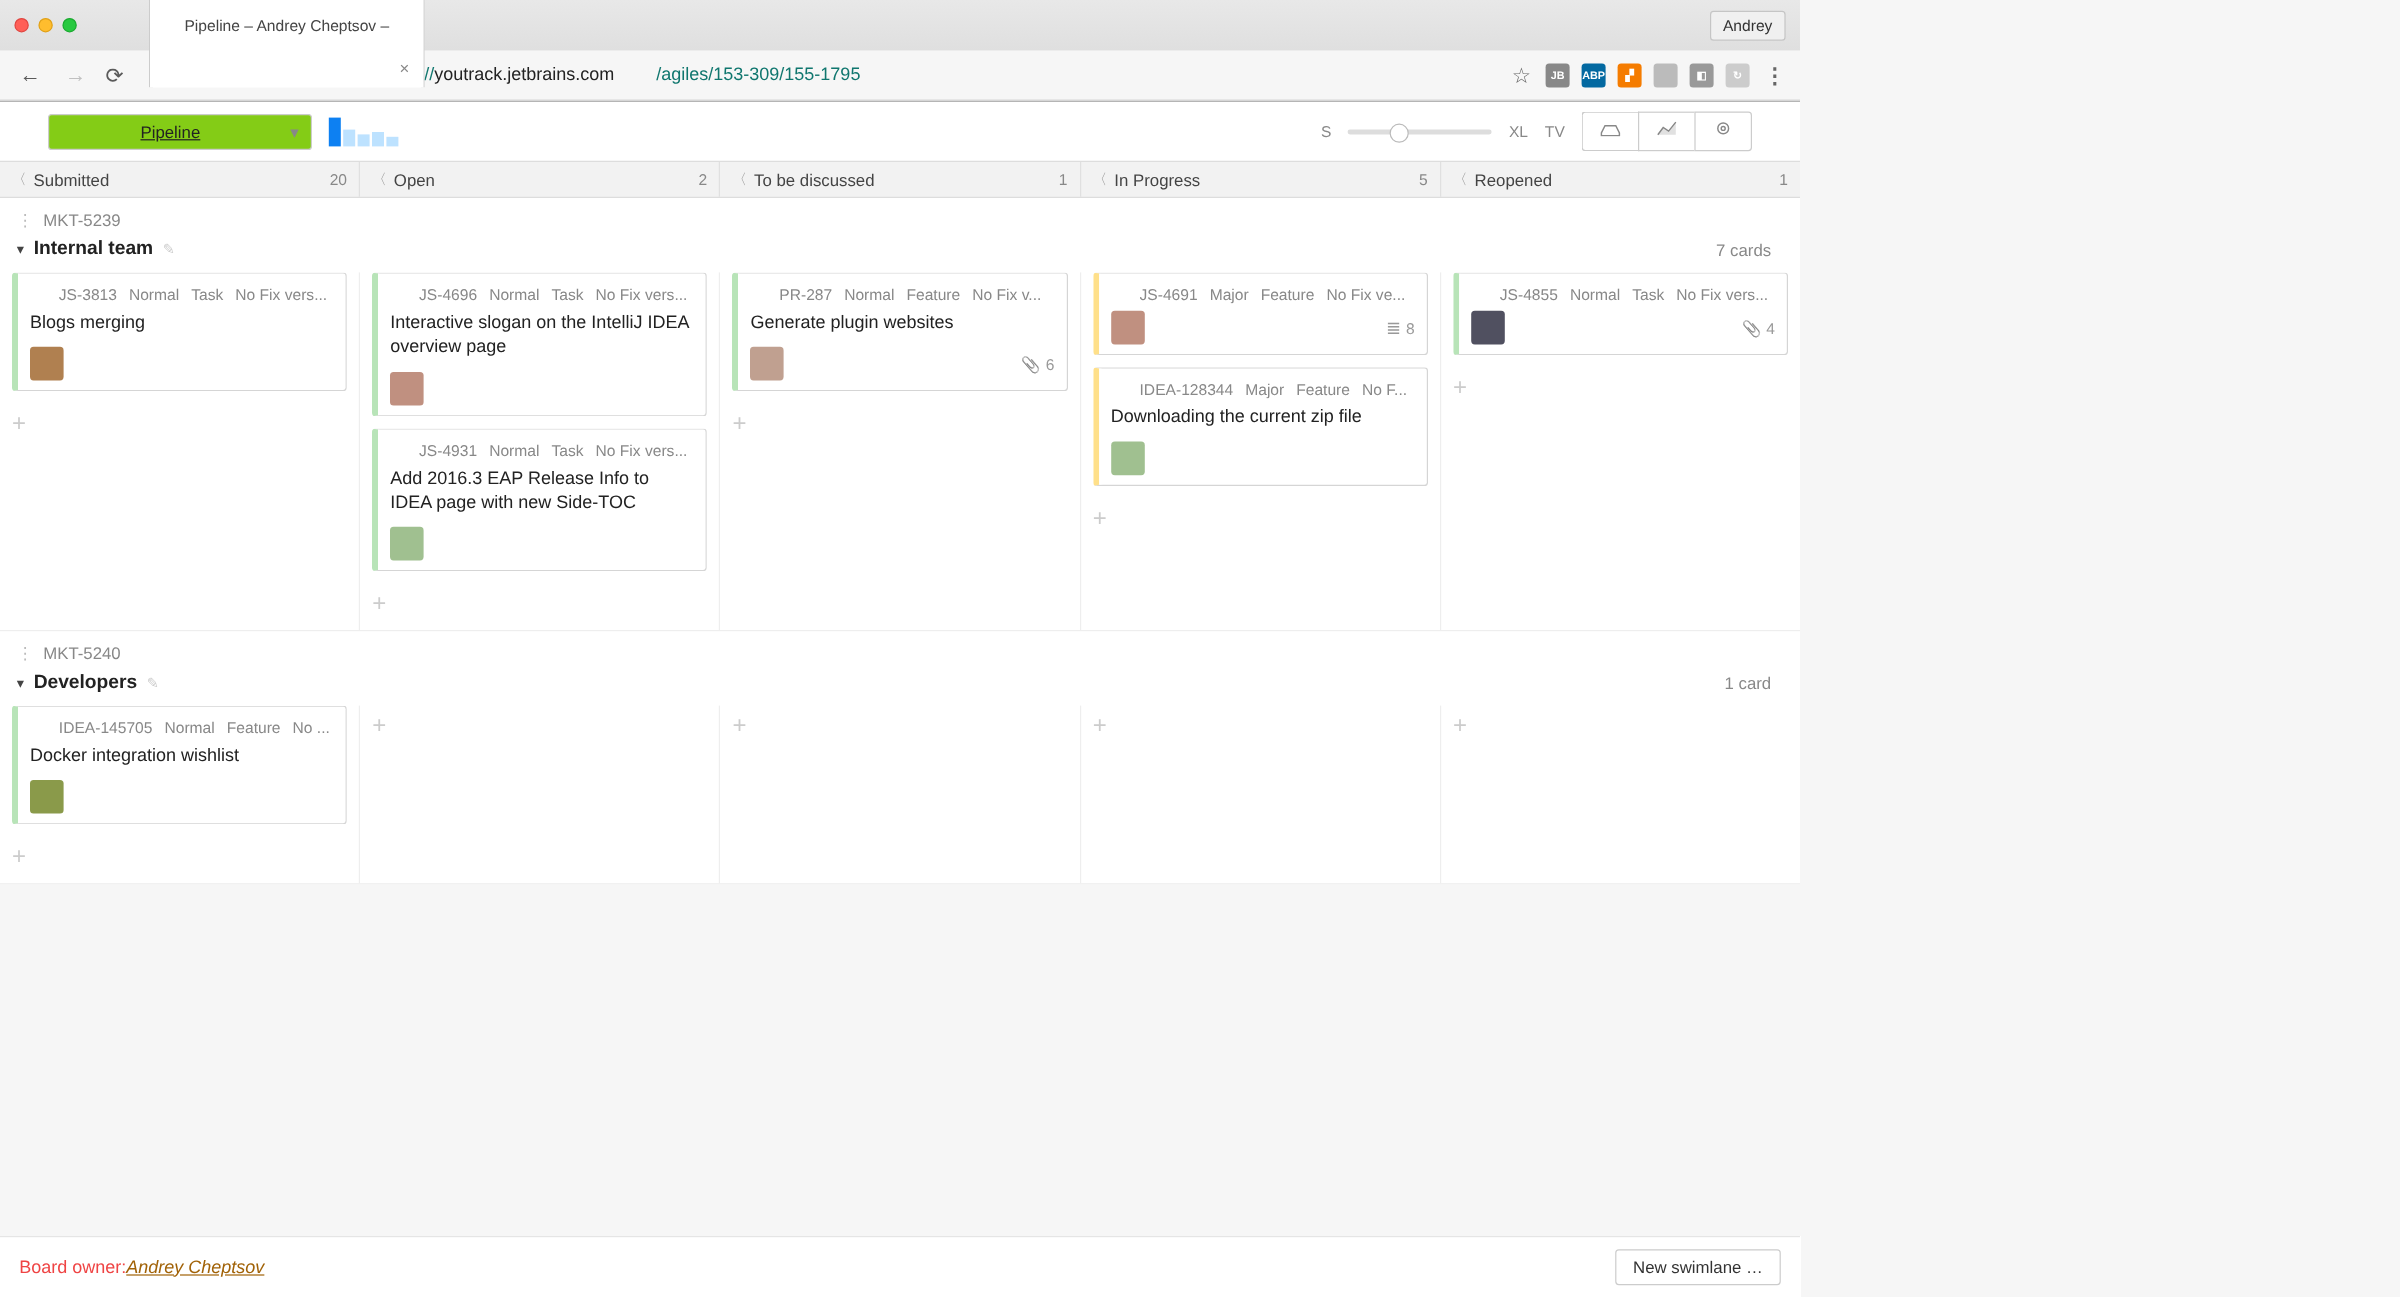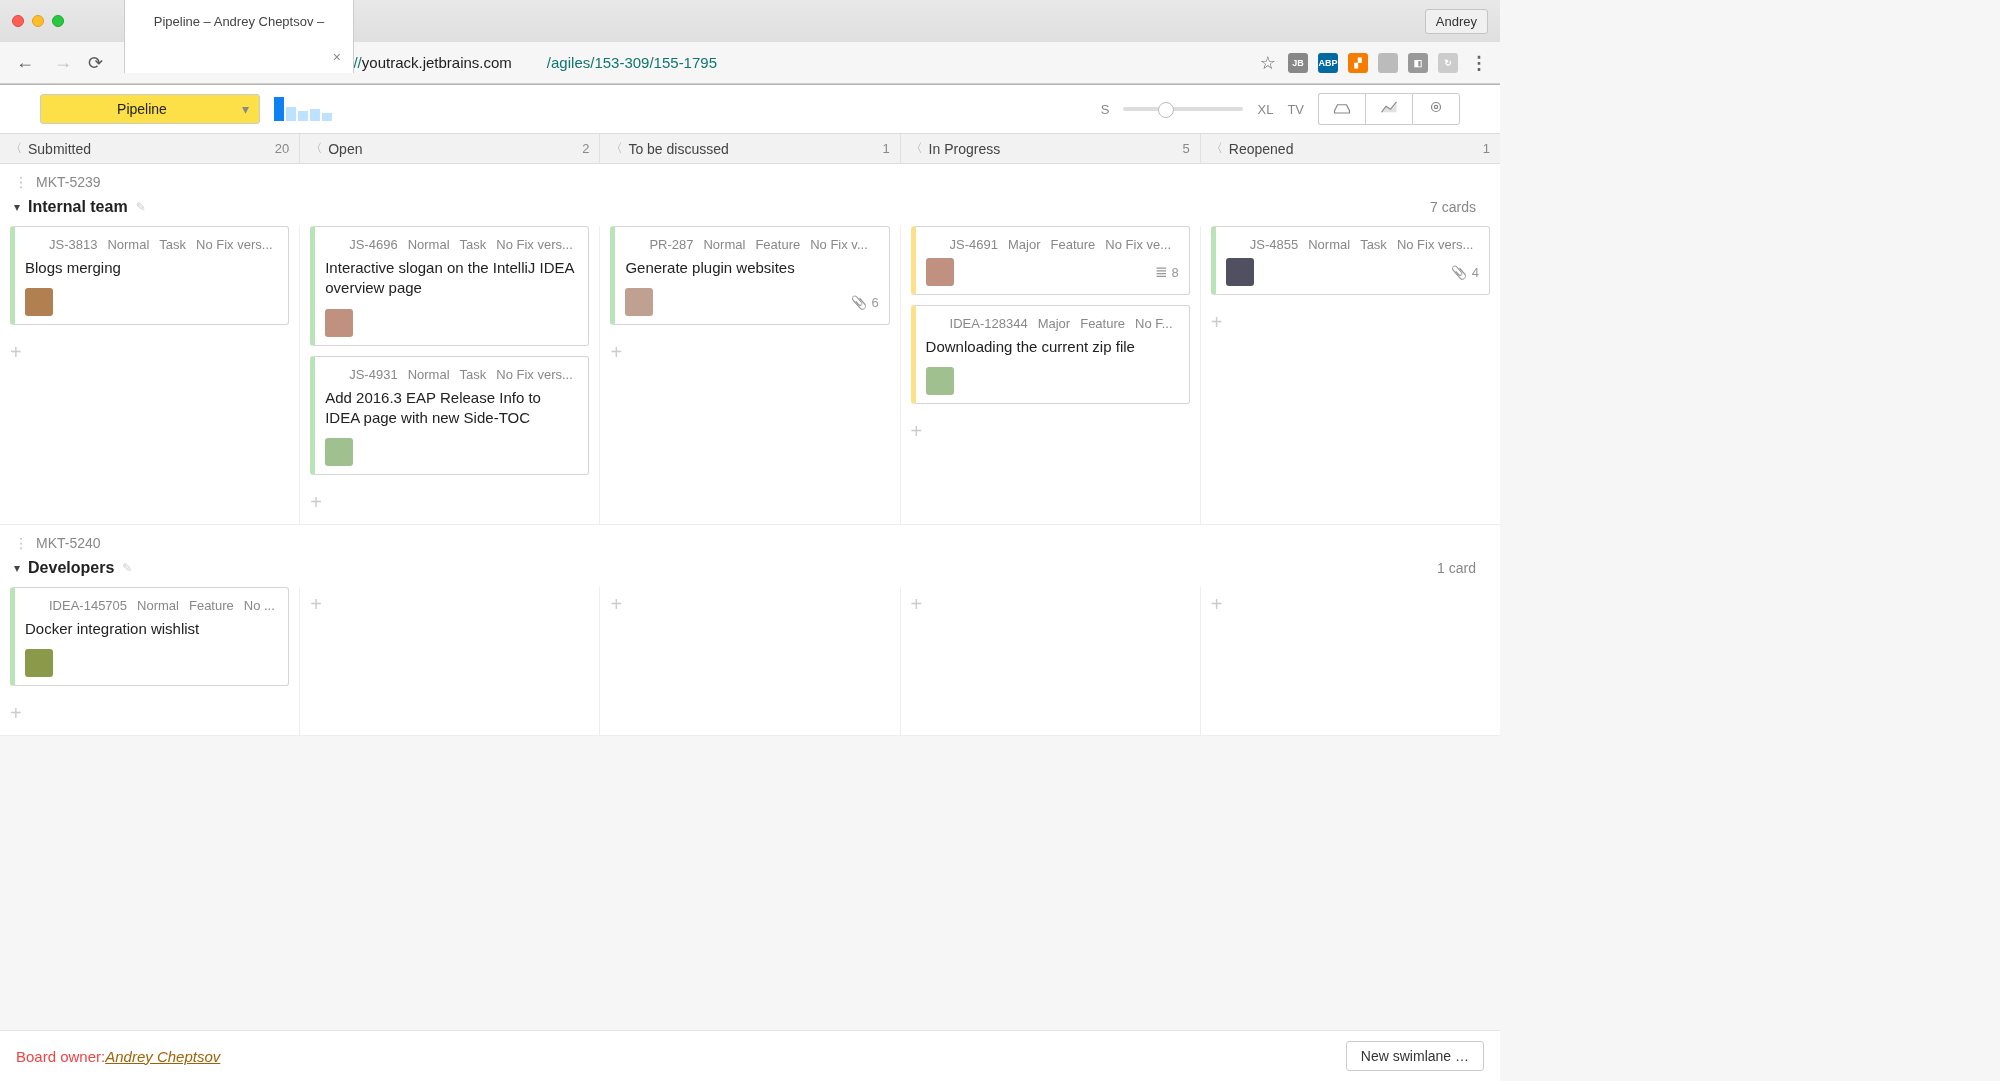--- a/index.html
+++ b/index.html
@@ -29,21 +29,21 @@
 .url-gray { color: #0f766e; margin-left: 35px; }
 .url-black { color: #222; }
 .star-icon { color: #666; font-size: 18px; }
 .ext-icons { display: flex; gap: 10px; align-items: center; }
 .ext { width: 20px; height: 20px; border-radius: 3px; display: flex; align-items: center; justify-content: center; font-size: 9px; font-weight: bold; color: #fff; }
 .menu-dots { color: #666; font-size: 18px; font-weight: bold; }
 
 
 .app { background: #fff; }
 .app-toolbar { display: flex; align-items: center; padding: 8px 40px 8px 40px; gap: 14px; background: #fff; }
-.board-select { border: 1px solid #ccc; border-radius: 3px; padding: 6px 30px 6px 14px; font-size: 14px; color: #222; background: #fde047; position: relative; min-width: 220px; text-align:center; }
+.board-select { border: 1px solid #ccc; border-radius: 3px; padding: 6px 30px 6px 14px; font-size: 14px; color: #222; background: #84cc16; position: relative; min-width: 220px; text-align:center;text-decoration:underline; }
 .board-select::after { content: "▾"; position: absolute; right: 10px; color: #888; }
 .bar-heights { display: flex; align-items: flex-end; gap: 2px; height: 24px; }
 .bar-h { width: 10px; background: #bde2ff; }
 .bar-h.active { background: #0d80f2; }
 .right-tools { margin-left: auto; display: flex; align-items: center; gap: 14px; }
 .size-label { color: #888; font-size: 13px; }
 .slider { width: 120px; height: 4px; background: #ddd; border-radius: 2px; position: relative; }
 .slider::after { content:""; position:absolute; left:35px; top:-5px; width:14px; height:14px; background:#fff; border:1px solid #bbb; border-radius:50%; }
 .icon-btn { border: 1px solid #ccc; border-radius: 3px; padding: 6px 14px; color: #777; background: #fff; }
 .icon-btn svg { width: 18px; height: 14px; }

